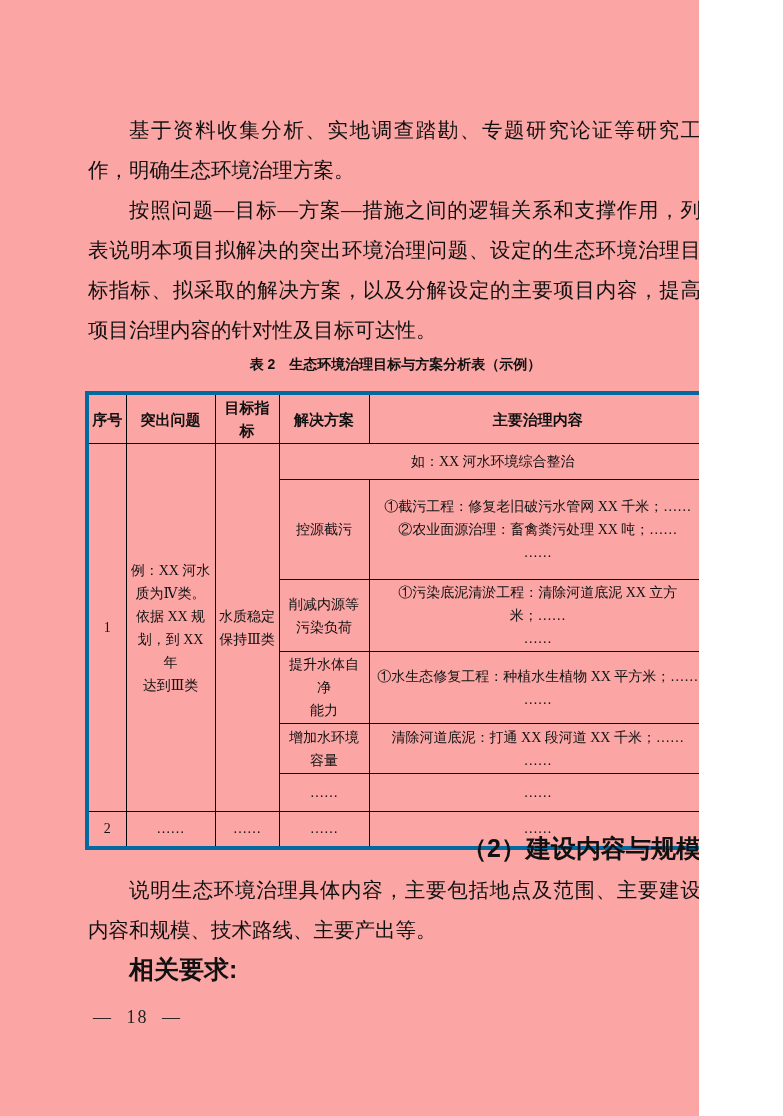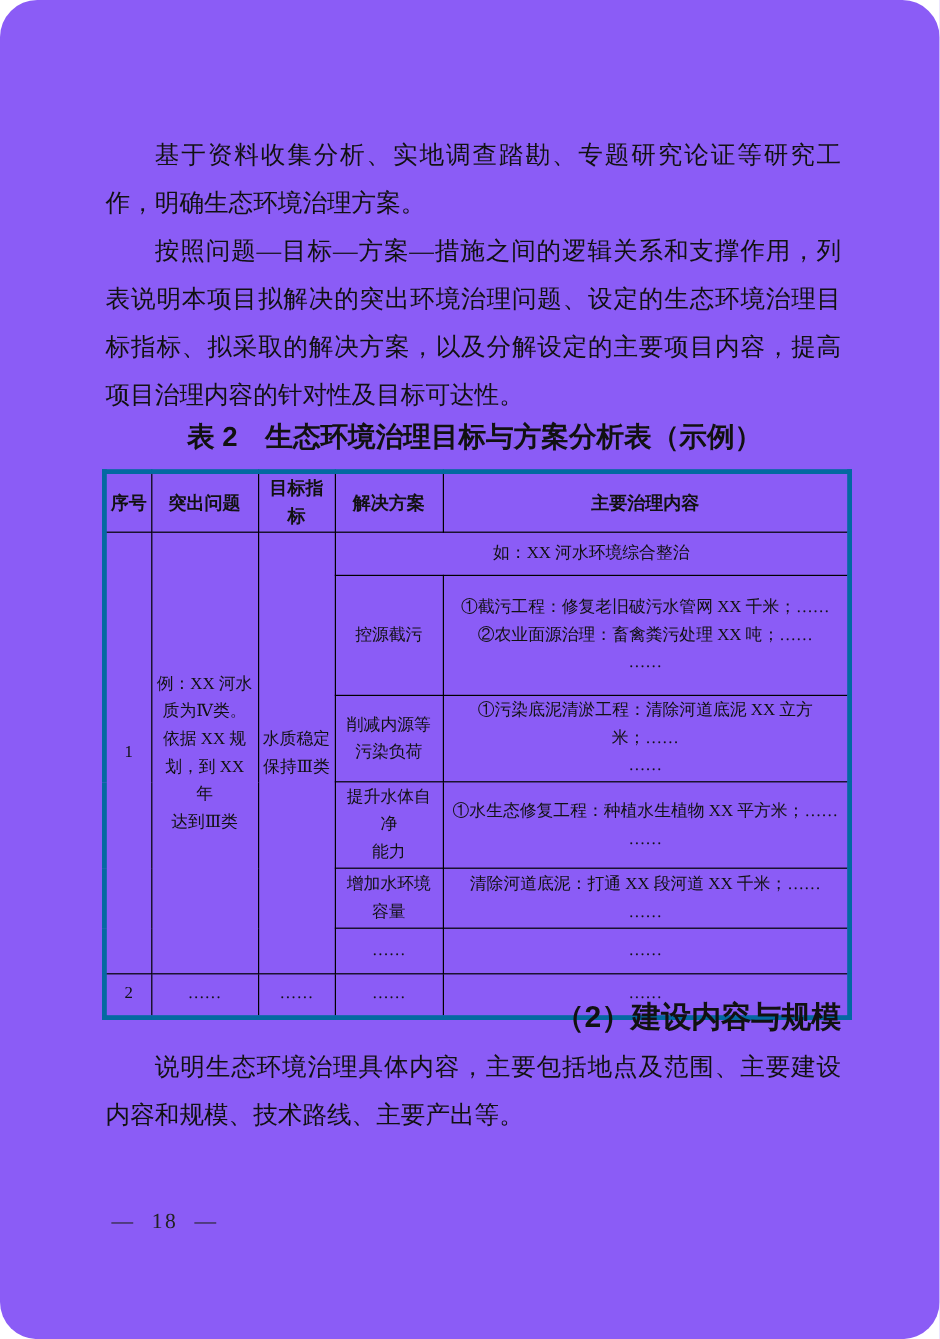--- a/index.html
+++ b/index.html
@@ -1,32 +1,31 @@
 <!DOCTYPE html>
 <html><head>
 <meta charset="utf-8">
 <style>
   html,body { margin:0; padding:0; background:#ffffff; }
   .page {
-    position:relative; width:783px; height:1116px; background:#8b5cf6;
+    position:relative; width:699px; height:1116px; background:#fca5a5;
     font-family:"Liberation Serif","DejaVu Serif",serif; color:#111;
     overflow:hidden;
-    border-radius:31px;
   }
   .para {
     position:absolute; left:88px; width:613px;
     font-size:20.5px; line-height:40px; text-align:justify;
     text-indent:41px; letter-spacing:0; margin:0;
   }
   .p1 { top:110px; }
   .p2 { top:190px; }
   .p3 { top:870px; }
   .table-caption {
     position:absolute; top:352px; left:85px; width:621px;
-    text-align:center; font-weight:bold; font-size:23px; line-height:24px;
+    text-align:center; font-weight:bold; font-size:14px; line-height:24px;
     font-family:"Liberation Sans","DejaVu Sans",sans-serif;
   }
   table.analysis {
     position:absolute; top:391px; left:85px; width:621px;
     border-collapse:collapse; table-layout:fixed;
     font-size:14px; line-height:23px; color:#111;
     border:4px solid #0369a1;
   }
   table.analysis th, table.analysis td {
     border:1px solid #000; padding:1px 3px;
@@ -140,16 +139,17 @@
         <td class="left-cell">……</td>
         <td class="left-cell">……</td>
       </tr>
     </tbody>
   </table>
 
   <h3 class="section-heading">（2）建设内容与规模</h3>
 
   <p class="para p3">说明生态环境治理具体内容，主要包括地点及范围、主要建设内容和规模、技术路线、主要产出等。</p>
 
+  <div class="requirements">相关要求:</div>
 
   <div class="page-footer">— 18 —</div>
 
 </div>
 
 </body></html>

